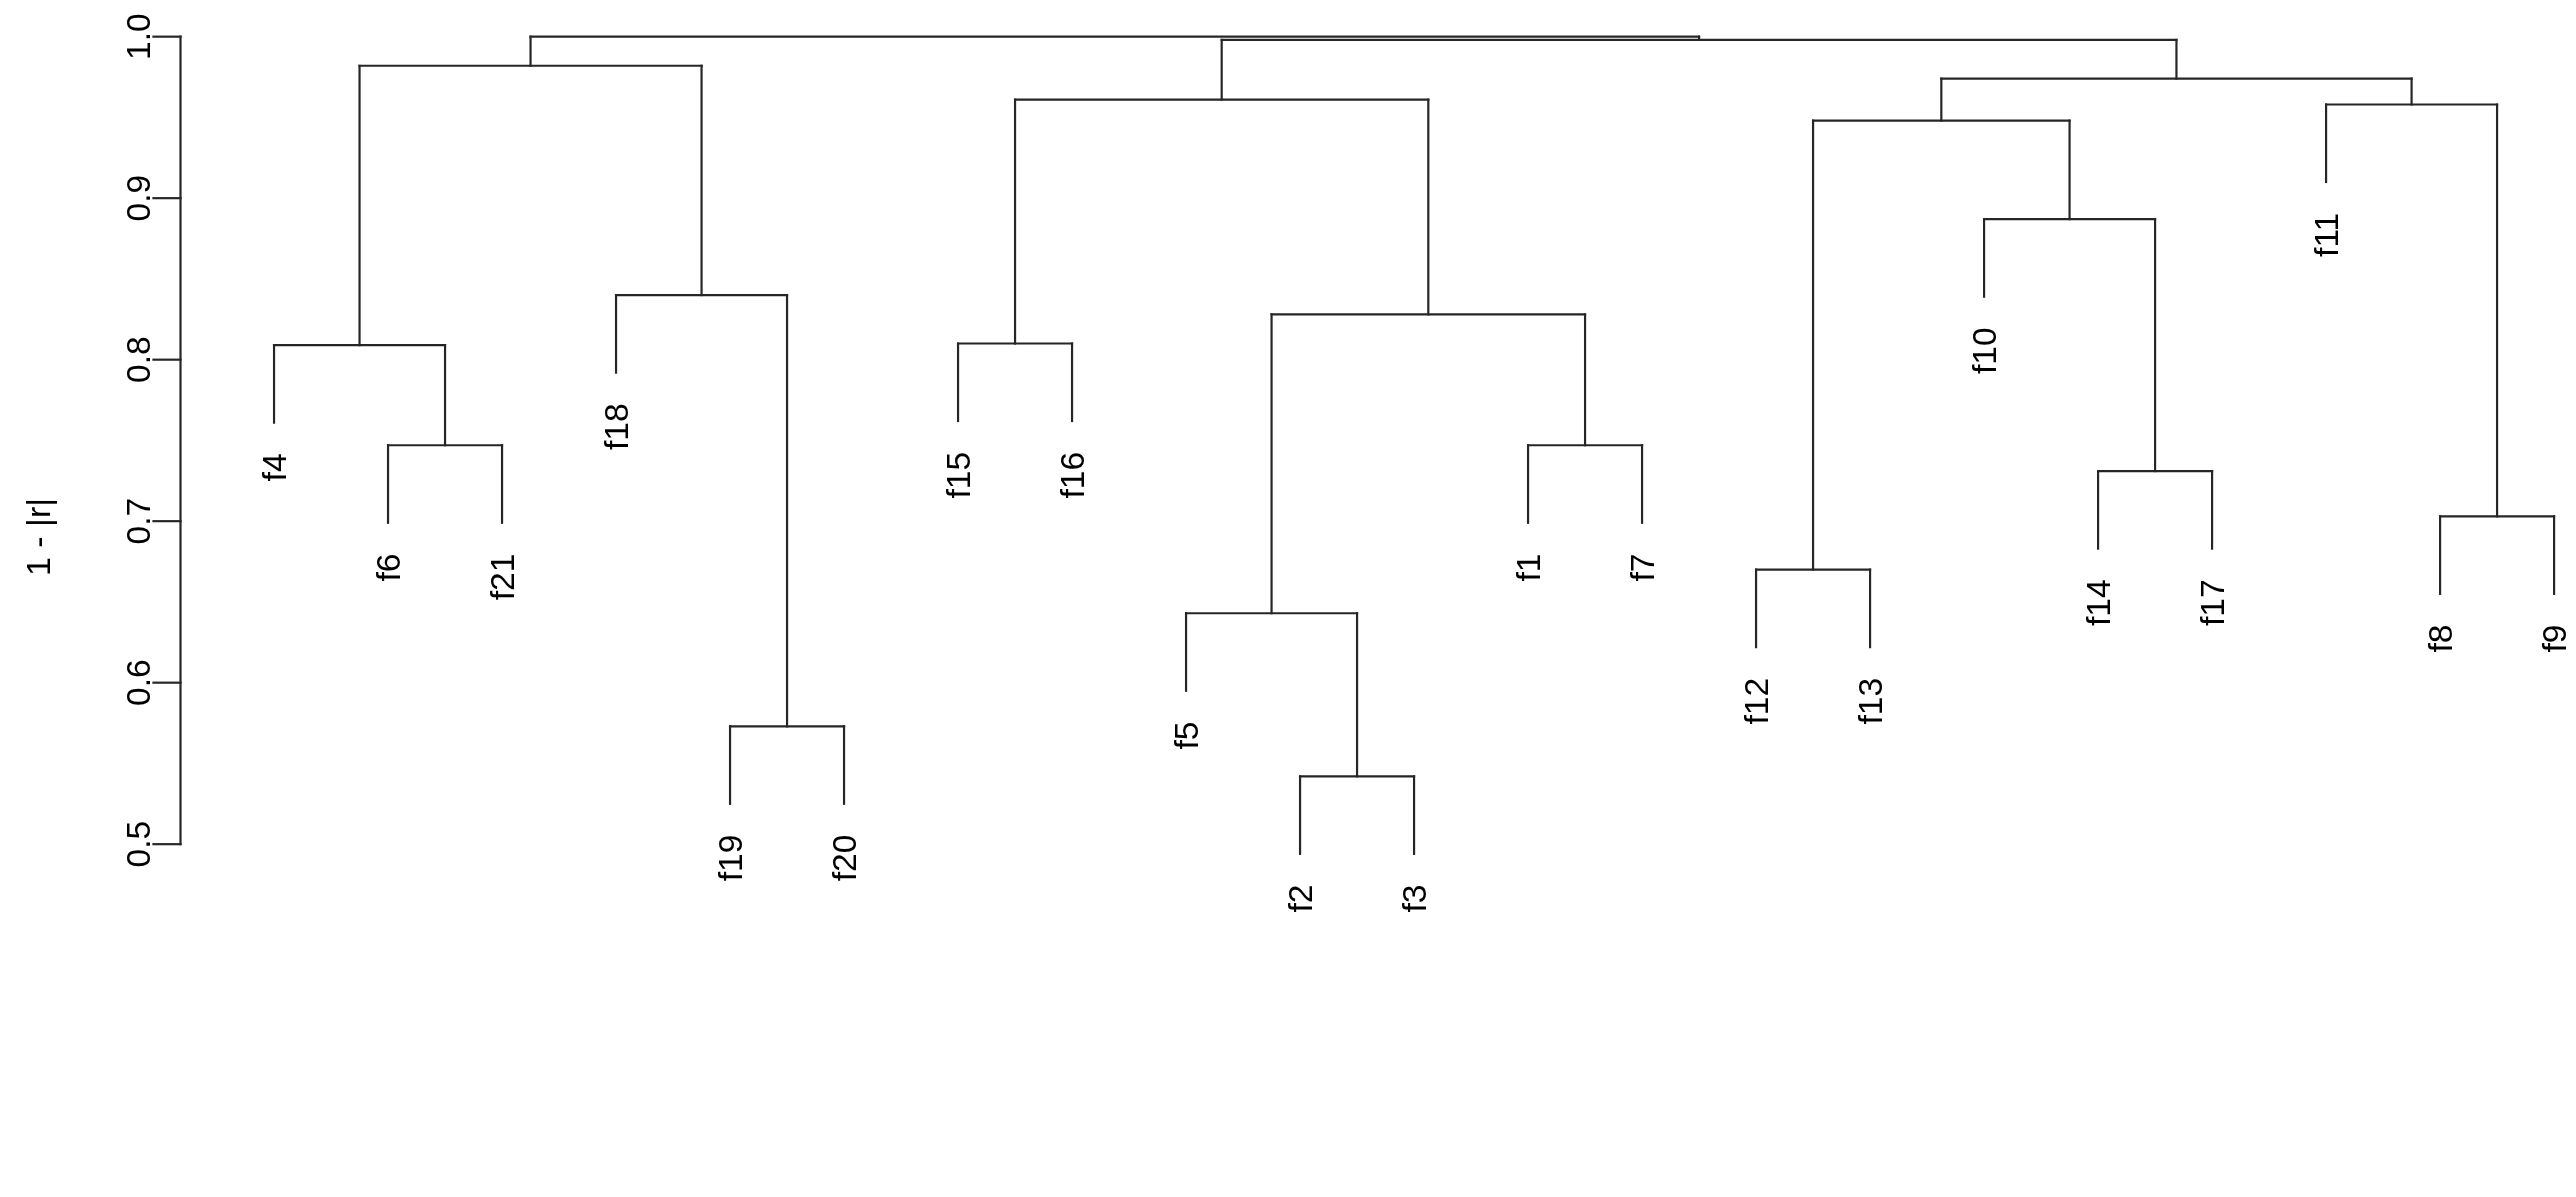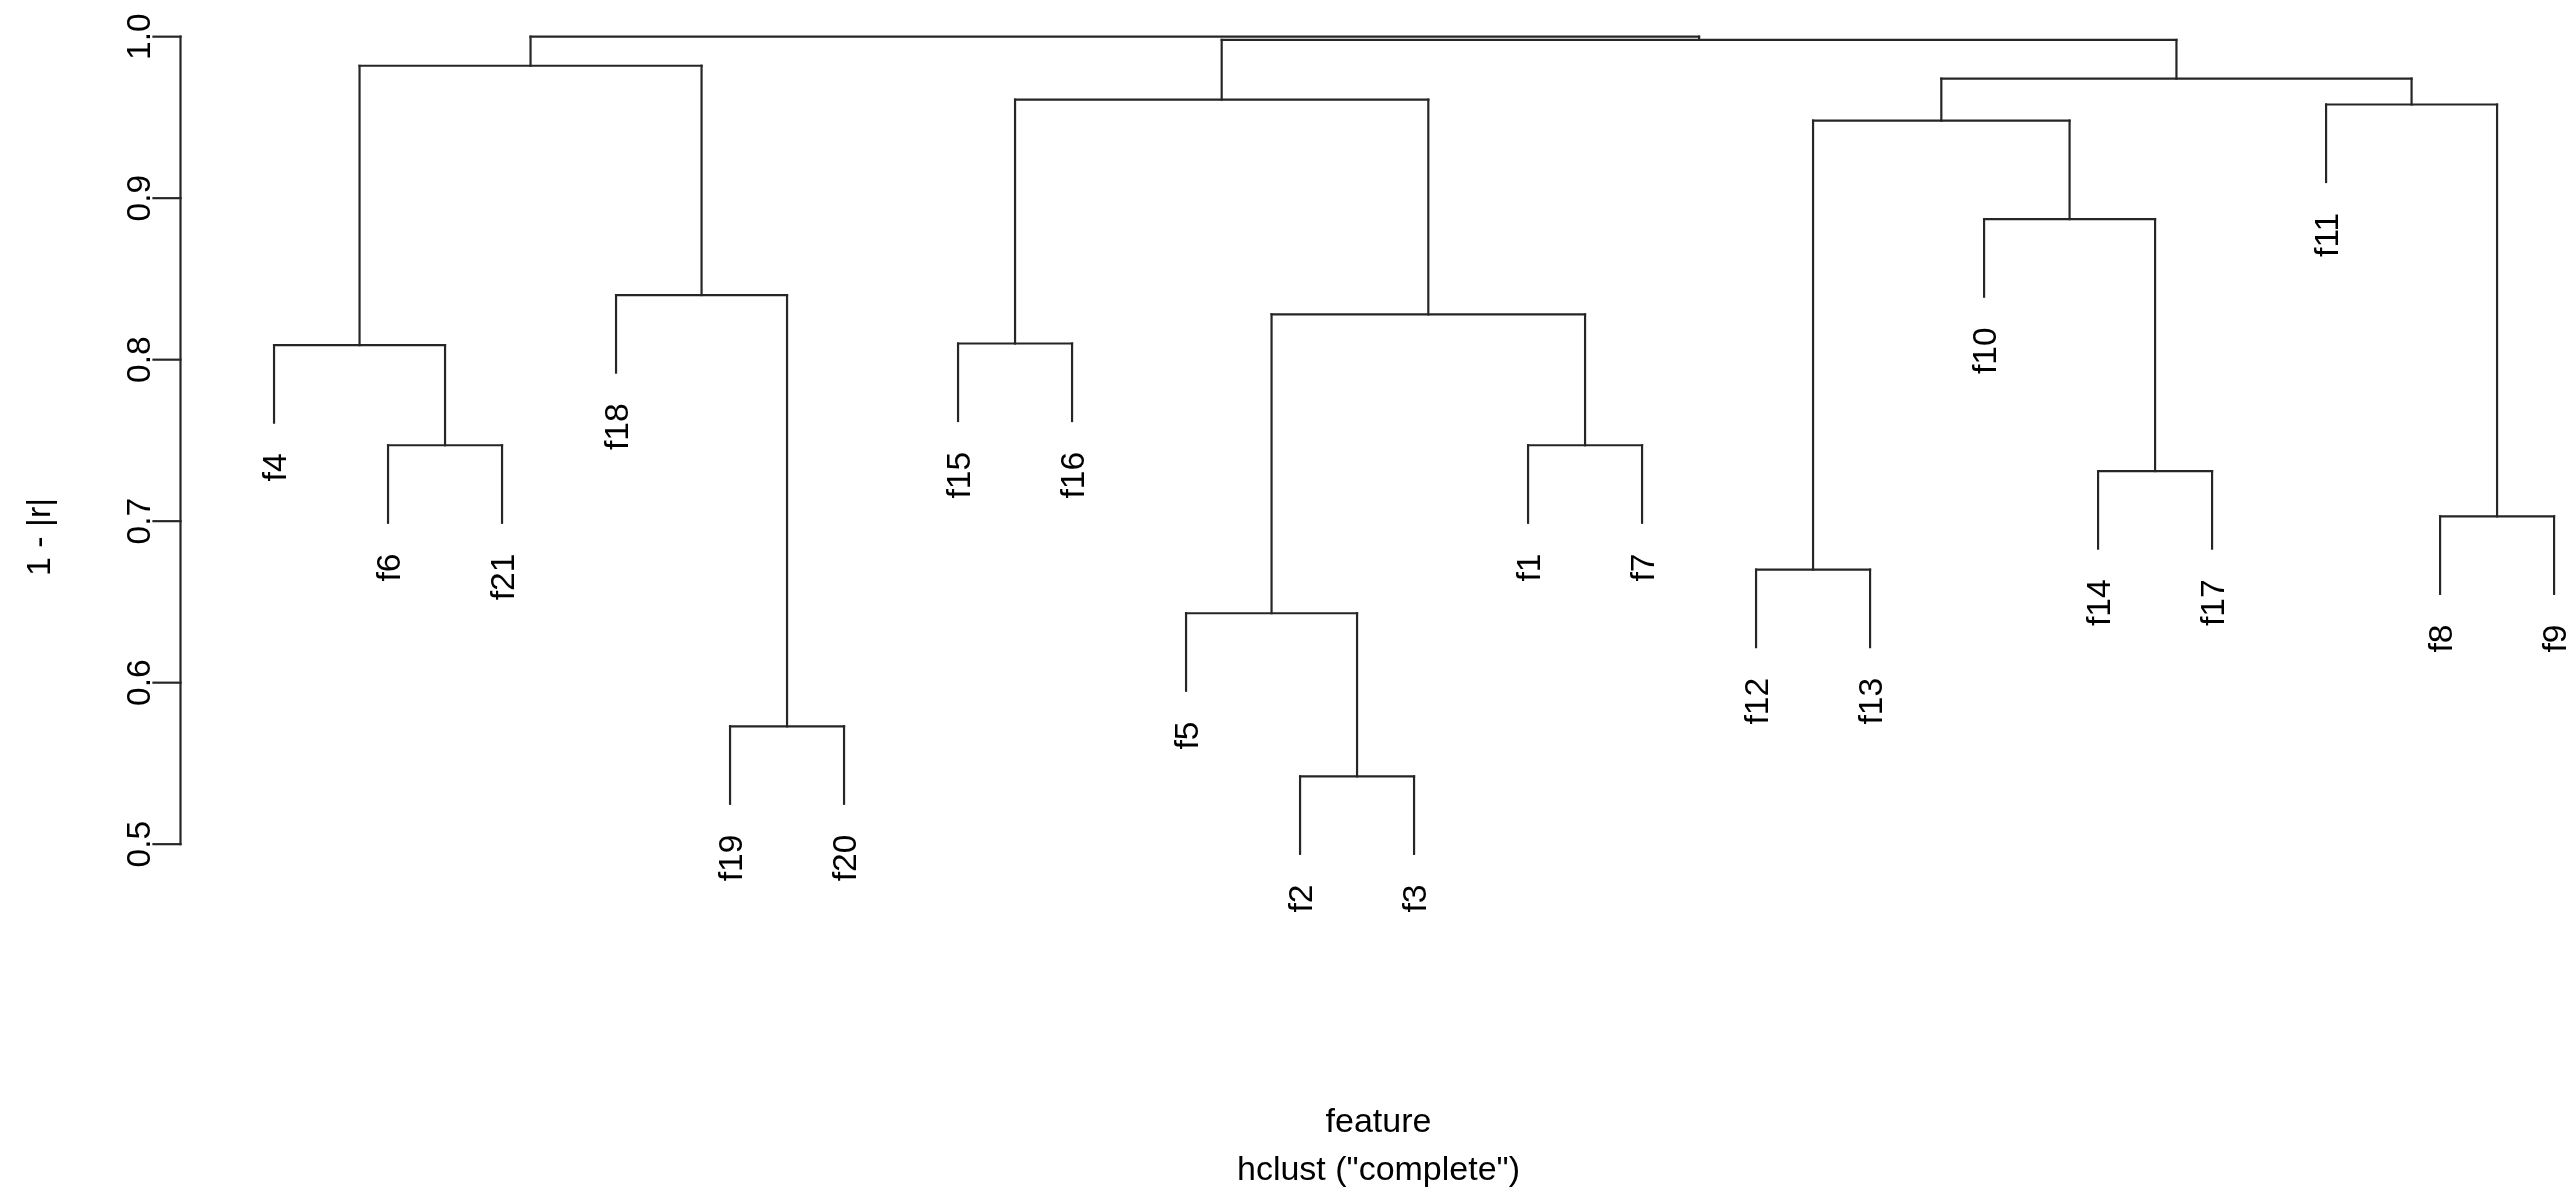--- a/index.html
+++ b/index.html
@@ -134,18 +134,14 @@
       <line x1="3183" y1="142.82000000000008" x2="3183" y2="248.90000000000018"></line>
       <text transform="translate(3199,290.9000000000002) rotate(-90)" text-anchor="end">f11</text>
       <line x1="3417" y1="142.82000000000008" x2="3417" y2="706.3700000000001"></line>
       <line x1="3339" y1="706.3700000000001" x2="3495" y2="706.3700000000001"></line>
       <line x1="3339" y1="706.3700000000001" x2="3339" y2="812.4500000000002"></line>
       <text transform="translate(3355,854.4500000000002) rotate(-90)" text-anchor="end">f8</text>
       <line x1="3495" y1="706.3700000000001" x2="3495" y2="812.4500000000002"></line>
       <text transform="translate(3511,854.4500000000002) rotate(-90)" text-anchor="end">f9</text>
     </svg>
   <div class="ylab">1 - |r|</div>
-  <div class="xlab">
-    <div>feature</div>
-    <div>hclust ("complete")</div>
-  </div>
 </div>
 
 
 </body></html>

